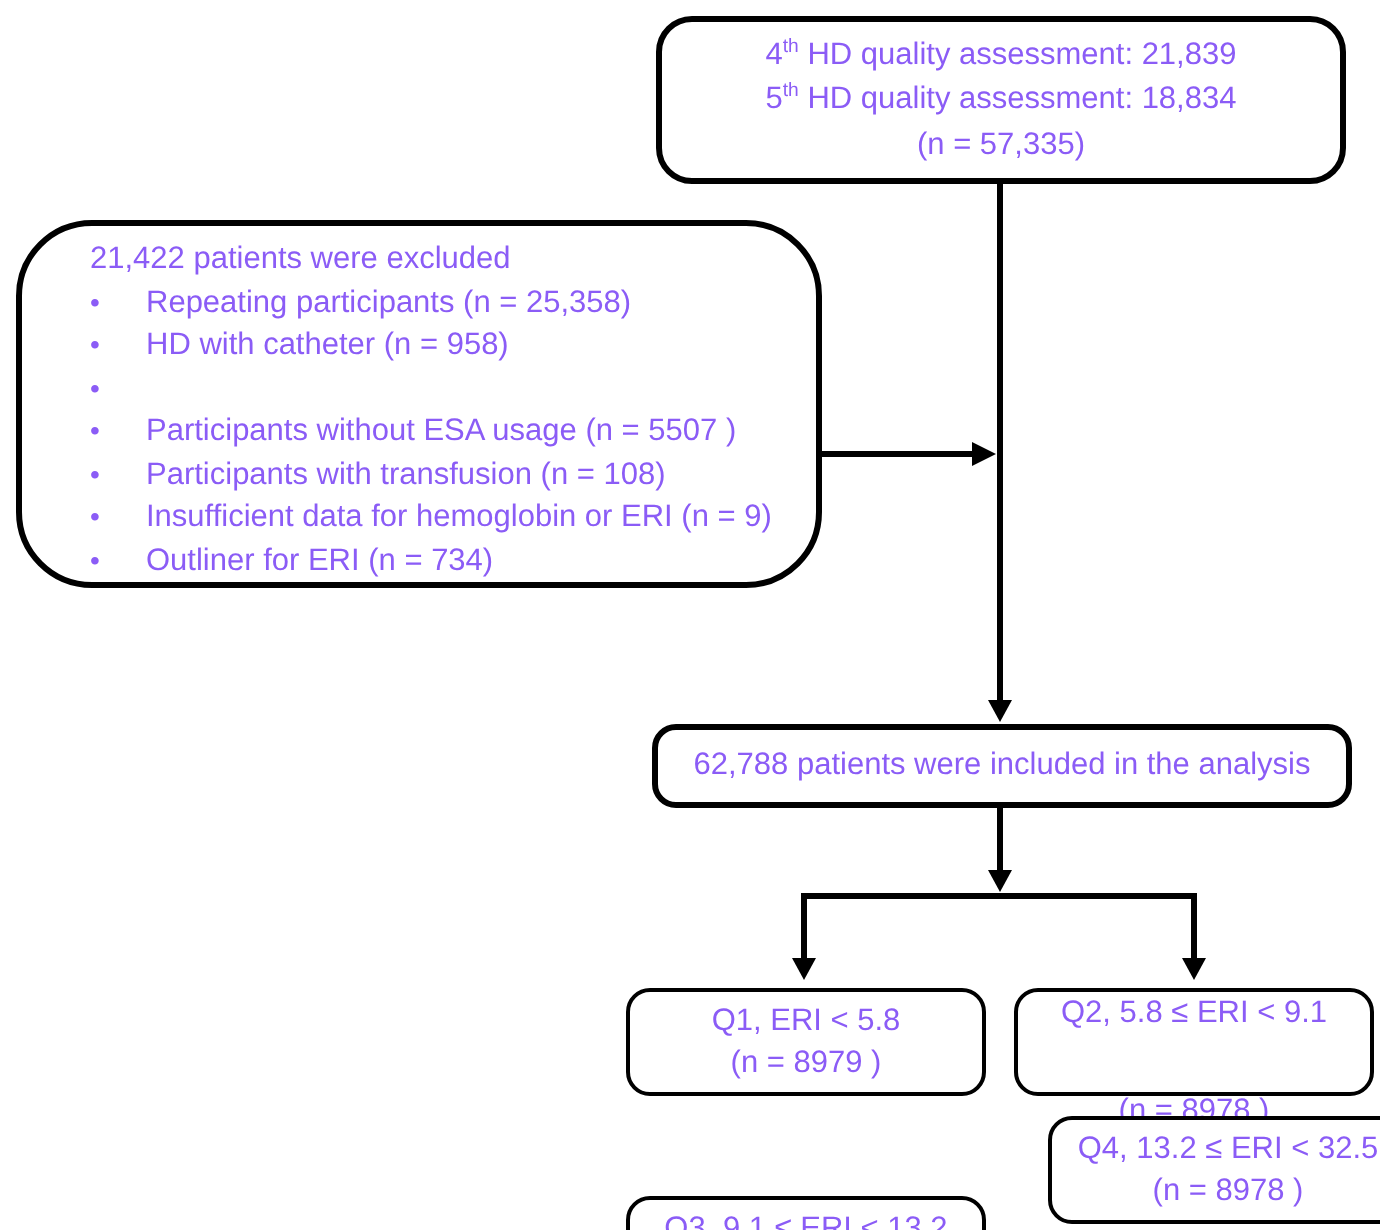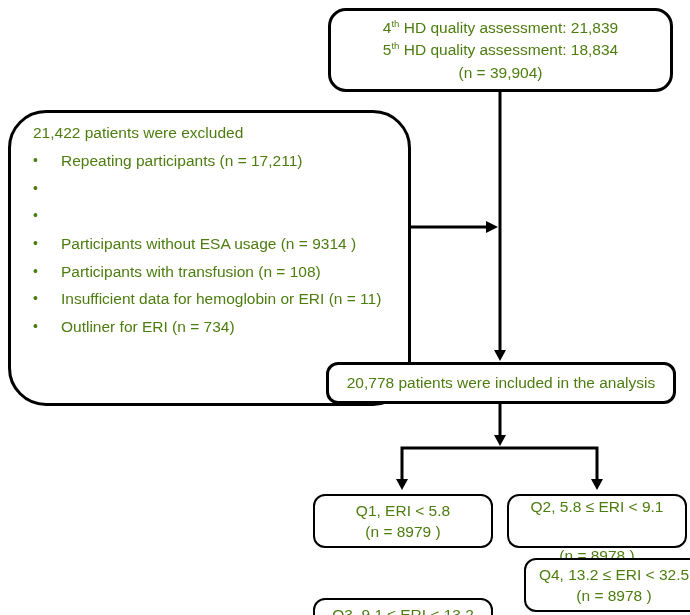--- a/index.html
+++ b/index.html
@@ -2,21 +2,21 @@
 <html><head>
 <meta charset="utf-8">
 <style>
   html, body { margin: 0; padding: 0; background: #ffffff; }
   .canvas {
     position: relative;
     width: 690px;
     height: 615px;
     background: #ffffff;
     font-family: "Liberation Sans", "DejaVu Sans", sans-serif;
-    color: #4d7c0f;
+    color: #8b5cf6;
     overflow: hidden;
   }
   .connectors {
     position: absolute;
     left: 0; top: 0;
     width: 690px; height: 615px;
   }
   .box {
     position: absolute;
     box-sizing: border-box;
@@ -25,25 +25,25 @@
     background: #ffffff;
     display: flex;
     flex-direction: column;
     align-items: center;
     justify-content: space-evenly;
     font-size: 15.5px;
     line-height: 1.1;
   }
   .top-box    { left: 328px; top: 8px;   width: 345px; height: 84px;  border-radius: 18px; padding: 3px 0; }
   .excluded-box {
-    left: 8px; top: 110px; width: 403px; height: 296px;
+    left: 8px; top: 110px; width: 403px; height: 184px;
     border-radius: 38px;
     align-items: stretch;
     justify-content: flex-start;
-    padding: 6px 10px 0 0;
+    padding: 6px 10px 0 12px;
   }
   .included-box { left: 326px; top: 362px; width: 350px; height: 42px; border-radius: 12px; }
   .q-box { width: 180px; height: 54px; border-radius: 12px; border-width: 2.5px; padding: 2px 0; align-items: center; }
   .q1 { left: 313px; top: 494px; }
   .q2 { left: 507px; top: 494px; gap: 32px; }
   .q3 { left: 313px; top: 558px; margin-top: 40px; }
   .q4 { left: 524px; top: 558px; }
   .row {
     height: 27.7px;
     display: flex;
@@ -77,55 +77,56 @@
     <polygon points="494,435 506,435 500,446" fill="#000"></polygon>
 
     <polyline points="402,481 402,448 597,448 597,481" fill="none" stroke="#000" stroke-width="3"></polyline>
     <polygon points="396,479 408,479 402,490" fill="#000"></polygon>
     <polygon points="591,479 603,479 597,490" fill="#000"></polygon>
   </svg>
 
   <div class="box top-box">
     <div class="centered-line"><span>4</span><sup>th</sup><span> HD quality assessment: 21,839</span></div>
     <div class="centered-line"><span>5</span><sup>th</sup><span> HD quality assessment: 18,834</span></div>
-    <div class="centered-line">(n = 39,904)</div>
+    <div class="centered-line">(n = 57,335)</div>
   </div>
 
   <div class="box excluded-box">
     <div class="row">21,422 patients were excluded</div>
     <div class="row">
       <span class="bullet">•</span>
-      <span>Repeating participants (n = 17,211)</span>
+      <span>Repeating participants (n = 25,358)</span>
+    </div>
+    <div class="row">
+      <span class="bullet">•</span>
+      <span>HD with catheter (n = 958)</span>
     </div>
     <div class="row">
       <span class="bullet">•</span>
     </div>
     <div class="row">
       <span class="bullet">•</span>
-    </div>
-    <div class="row">
-      <span class="bullet">•</span>
-      <span>Participants without ESA usage (n = 9314 )</span>
+      <span>Participants without ESA usage (n = 5507 )</span>
     </div>
     <div class="row">
       <span class="bullet">•</span>
       <span>Participants with transfusion (n = 108)</span>
     </div>
     <div class="row">
       <span class="bullet">•</span>
-      <span>Insufficient data for hemoglobin or ERI (n = 11)</span>
+      <span>Insufficient data for hemoglobin or ERI (n = 9)</span>
     </div>
     <div class="row">
       <span class="bullet">•</span>
       <span>Outliner for ERI (n = 734)</span>
     </div>
   </div>
 
   <div class="box included-box">
-    <div class="centered-line">20,778 patients were included in the analysis</div>
+    <div class="centered-line">62,788 patients were included in the analysis</div>
   </div>
 
   <div class="box q-box q1">
     <div class="centered-line">Q1, ERI &lt; 5.8</div>
     <div class="centered-line">(n = 8979 )</div>
   </div>
   <div class="box q-box q2">
     <div class="centered-line">Q2, 5.8 ≤ ERI &lt; 9.1</div>
     <div class="centered-line">(n = 8978 )</div>
   </div>

